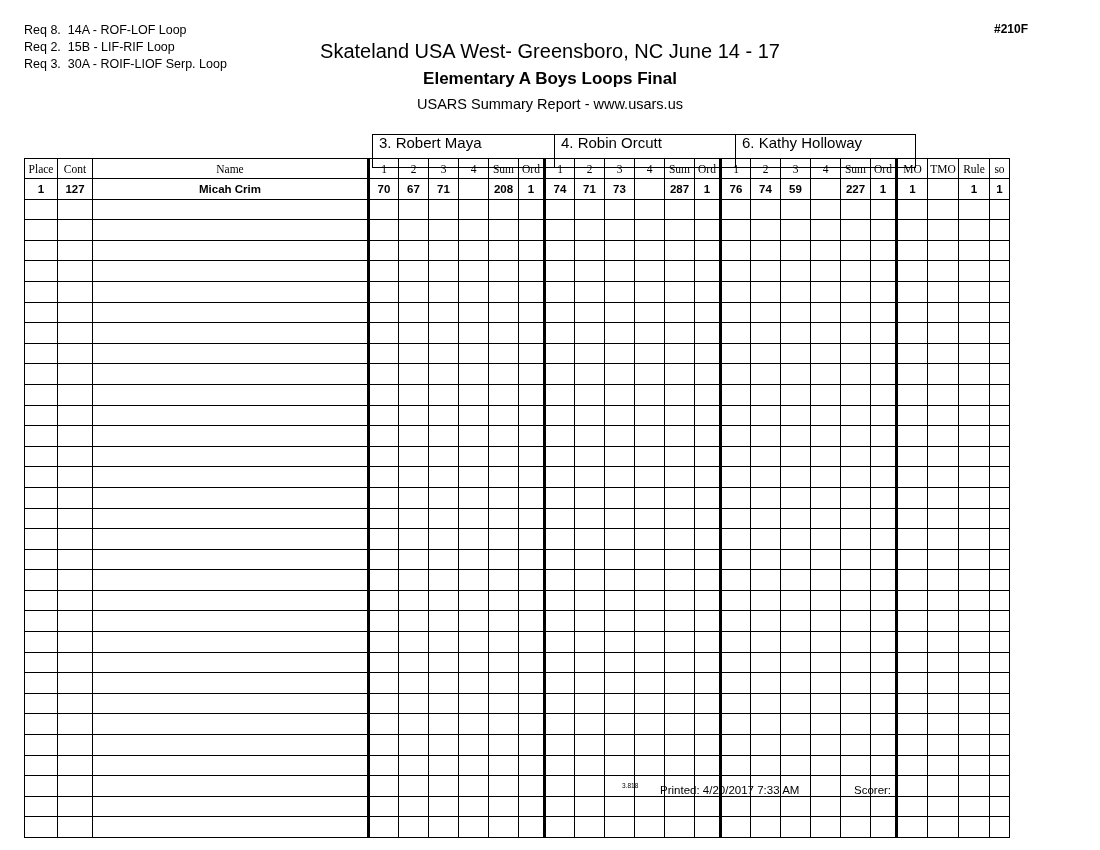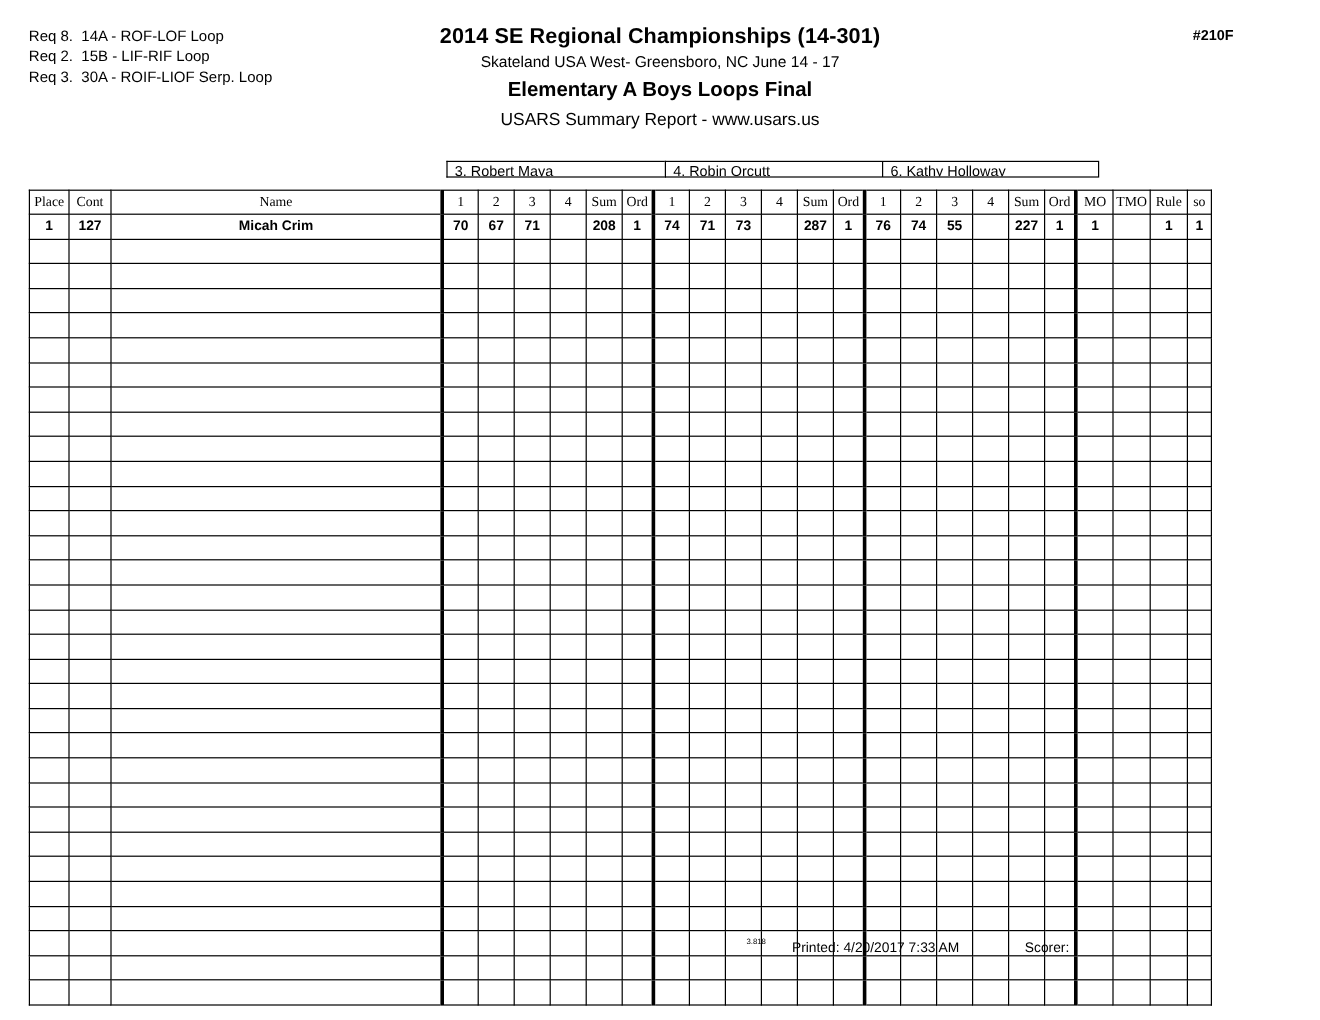--- a/index.html
+++ b/index.html
@@ -33,22 +33,22 @@
     top: 20px;
     width: 600px;
     text-align: center;
   }
   .title-main {
     font-size: 18px;
     font-weight: bold;
     letter-spacing: 0.1px;
   }
   .title-sub {
-    font-size: 13px;
-    margin-top: 3px;
+    font-size: 20px;
+    margin-top: 20px;
   }
   .title-event {
     font-size: 17px;
     font-weight: bold;
     margin-top: 6px;
   }
   .title-report {
     font-size: 14.5px;
     margin-top: 7px;
   }
@@ -67,24 +67,24 @@
     position: absolute;
     left: 372px;
     top: 134px;
     height: 18px;
     display: flex;
   }
   .judge-cell {
     box-sizing: border-box;
     border: 1px solid #000;
     border-right: none;
-    font-size: 12px;
+    font-size: 15px;
     padding-left: 6px;
     line-height: 16px;
-    height: 14px;
+    height: 34px;
     white-space: nowrap;
     overflow: hidden;
   }
   .judge-cell:last-child { border-right: 1px solid #000; }
 
   
   table.sheet {
     position: absolute;
     left: 24px;
     top: 158px;
@@ -132,21 +132,20 @@
 </head>
 <body>
 
 <div class="reqs">
   <div>Req 8.  14A - ROF-LOF Loop</div>
   <div>Req 2.  15B - LIF-RIF Loop</div>
   <div>Req 3.  30A - ROIF-LIOF Serp. Loop</div>
 </div>
 
 <div class="titleblock">
-  <div class="title-main">2014 SE Regional Championships (14-301)</div>
   <div class="title-sub">Skateland USA West- Greensboro, NC  June 14 - 17</div>
   <div class="title-event">Elementary A Boys Loops Final</div>
   <div class="title-report">USARS Summary Report - www.usars.us</div>
 </div>
 
 <div class="eventno">#210F</div>
 
 <div class="judges">
   <div class="judge-cell" style="width:182px;">3.  Robert Maya</div>
   <div class="judge-cell" style="width:181px;">4.  Robin Orcutt</div>
@@ -230,21 +229,21 @@
         <td class="num">208</td>
         <td class="ctr">1</td>
         <td class="num thickL">74</td>
         <td class="num">71</td>
         <td class="num">73</td>
         <td class="num"></td>
         <td class="num">287</td>
         <td class="ctr">1</td>
         <td class="num thickL">76</td>
         <td class="num">74</td>
-        <td class="num">55</td>
+        <td class="num">59</td>
         <td class="num"></td>
         <td class="num">227</td>
         <td class="ctr thickR">1</td>
         <td class="ctr">1</td>
         <td class="ctr"></td>
         <td class="ctr">1</td>
         <td class="ctr">1</td>
       </tr>
       <tr class="datarow">
         <td class="ctr"></td>

